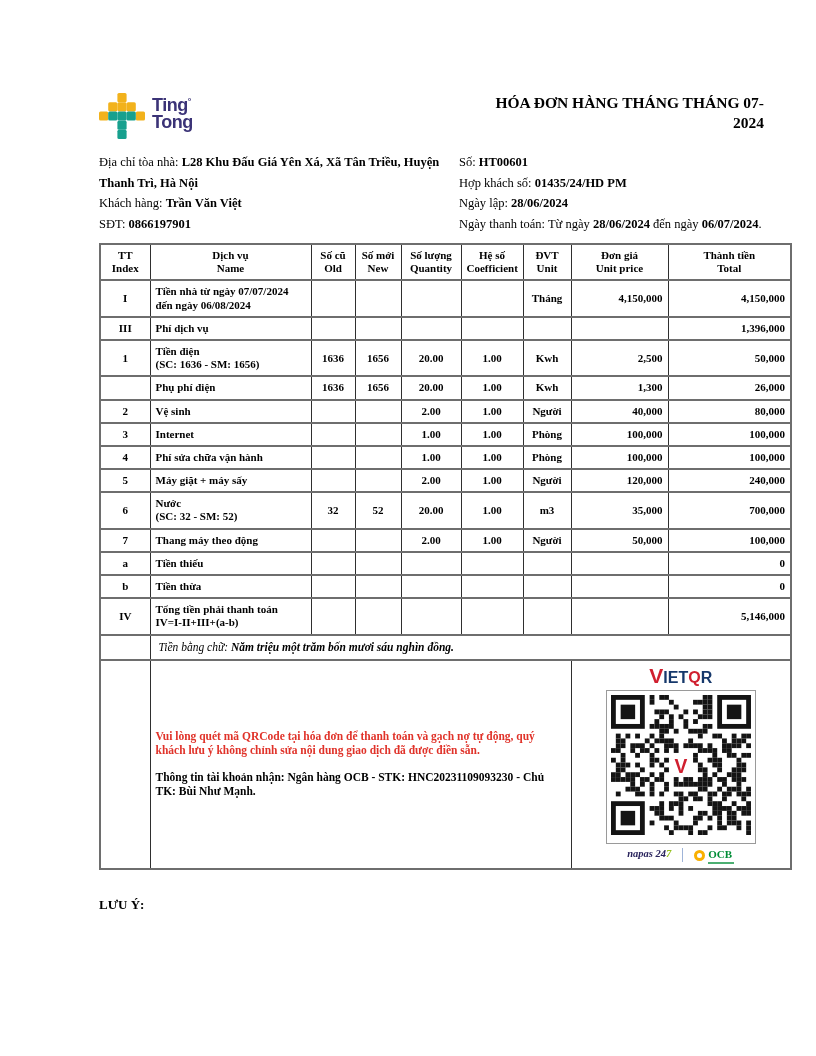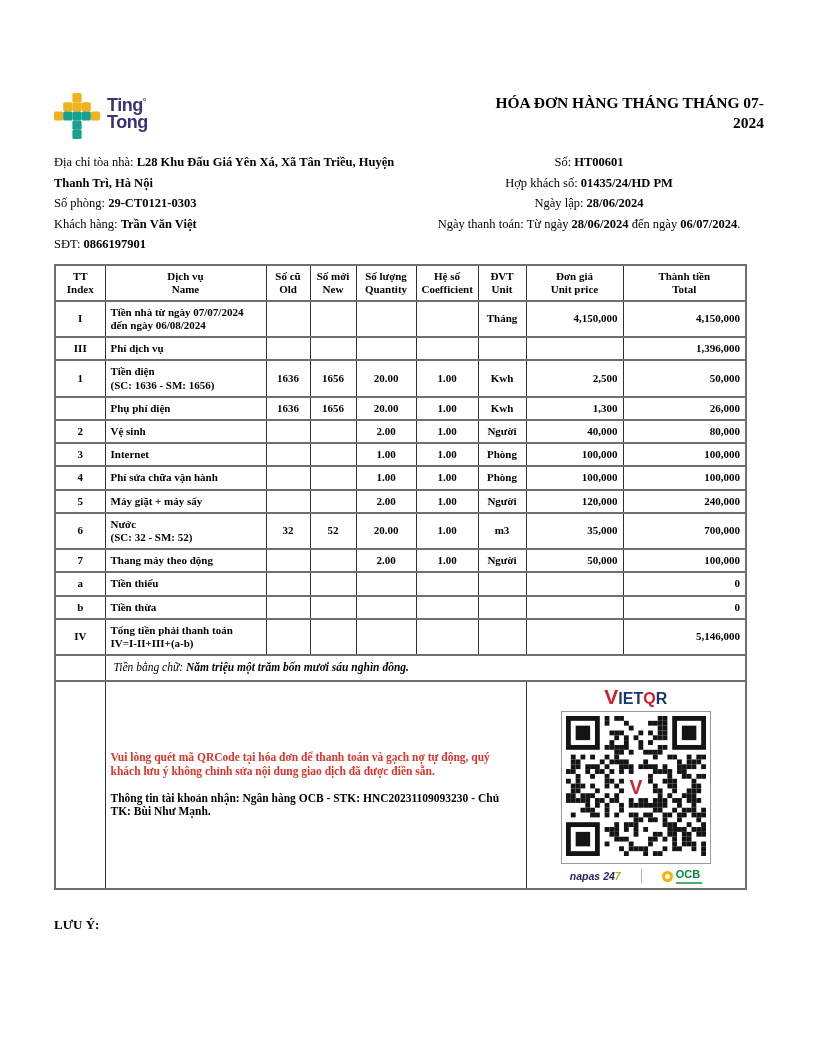--- a/index.html
+++ b/index.html
@@ -1,36 +1,36 @@
 <!DOCTYPE html>
 <html><head>
 <meta charset="utf-8">
 <style>
   * { margin:0; padding:0; box-sizing:border-box; }
   html,body { background:#ffffff; }
   .page {
     width:816px; height:1056px; background:#fff; position:relative;
     font-family:"Liberation Serif", serif; color:#000;
-    padding:93px 28px 0 54px; overflow:hidden;
+    padding:93px 28px 0 99px; overflow:hidden;
   }
   .b { font-weight:bold; }
 
   
   .hdr { display:flex; justify-content:space-between; align-items:flex-start; }
   .logo { display:flex; align-items:flex-start; gap:7px; }
   .logo-text { font-family:"Liberation Sans", sans-serif; font-weight:bold;
     color:#3b3377; font-size:18px; line-height:0.92; letter-spacing:-0.5px; margin-top:4px; }
   .logo-text sup { font-size:9px; }
   .doc-title { width:330px; text-align:right; padding-right:24px;
     font-weight:bold; font-size:15.5px; line-height:1.3; }
 
   
   .info { display:flex; margin-top:13px; font-size:12.5px; line-height:1.64; }
   .info-left { width:360px; }
-  .info-right { flex:1; text-align:center; padding-right:24px; }
+  .info-right { flex:1; text-align:left; padding-right:24px; }
 
   
   table.inv { width:693px; border-collapse:collapse; table-layout:fixed; margin-top:9px;
     font-size:11px;border-radius:25px; }
   table.inv td, table.inv th {
     border-left:1px solid #2f2f2f; border-right:1px solid #2f2f2f;
     border-top:2px solid #6e6e6e; border-bottom:2px solid #6e6e6e;
     padding:4px 5px; vertical-align:middle; font-weight:bold; line-height:1.2;
   }
   table.inv { border:2px solid #6e6e6e; }
@@ -42,21 +42,21 @@
 
   
   tr.qr-row td { height:202px; vertical-align:middle; }
   .qr-text { padding:0 6px 0 6px; font-size:11.5px; line-height:1.45; font-weight:normal; }
   .notice-red { color:#e03229; margin-bottom:13px; }
   .qr-cell-inner { display:flex; flex-direction:column; align-items:center; gap:4px; font-weight:normal; }
   .vietqr-logo { font-family:"Liberation Sans", sans-serif; font-weight:bold; font-size:16px; letter-spacing:0; line-height:1; }
   .vietqr-logo .vq-red { color:#d01f2f; } .vietqr-logo .vq-navy { color:#16386b; }
   .vietqr-logo .vq-big { font-size:21px; }
   .qr-box { border:1px solid #9a9a9a; background:#fff; padding:4px; }
-  .banks { display:flex; align-items:center; gap:20px; font-family:Liberation Sans, sans-serif; }
+  .banks { display:flex; gap:11px; font-family:Liberation Serif, serif; }
   .napas { font-style:italic; font-weight:bold; font-size:10.5px; color:#29235c; }
   .napas .seven { color:#95c11f; }
   .bank-div { width:1px; height:14px; background:#9fb4d8; }
   .ocb { display:flex; align-items:center; gap:3px; }
   .ocb-ring { width:11px; height:11px; border-radius:50%; border:3px solid #f9b000; }
   .ocb-name { font-weight:bold; font-size:11px; color:#008d36; line-height:1; }
   .ocb-sub { height:2px; width:26px; background:#008d36; margin-top:1px; opacity:.7; }
 
   .footer-note { margin-top:27px; font-weight:bold; font-size:13px; }
 </style>
@@ -88,21 +88,20 @@
     <div class="doc-title">
       <div>HÓA ĐƠN HÀNG THÁNG THÁNG 07-</div>
       <div>2024</div>
     </div>
   </div>
 
   <div class="info">
     <div class="info-left" id="info-left">
         <div><span>Địa chỉ tòa nhà: </span><span class="b">L28 Khu Đấu Giá Yên Xá, Xã Tân Triều, Huyện</span></div>
         <div><span class="b">Thanh Trì, Hà Nội</span></div>
-        <div><span>Số phòng: </span><span class="b">29-CT0121-0303</span></div>
         <div><span>Khách hàng: </span><span class="b">Trần Văn Việt</span></div>
         <div><span>SĐT: </span><span class="b">0866197901</span></div>
       </div>
     <div class="info-right" id="info-right">
         <div><span>Số: </span><span class="b">HT00601</span></div>
         <div><span>Hợp khách số: </span><span class="b">01435/24/HD PM</span></div>
         <div><span>Ngày lập: </span><span class="b">28/06/2024</span></div>
         <div><span>Ngày thanh toán: Từ ngày </span><span class="b">28/06/2024</span><span> đến ngày </span><span class="b">06/07/2024</span><span>.</span></div>
       </div>
   </div>

